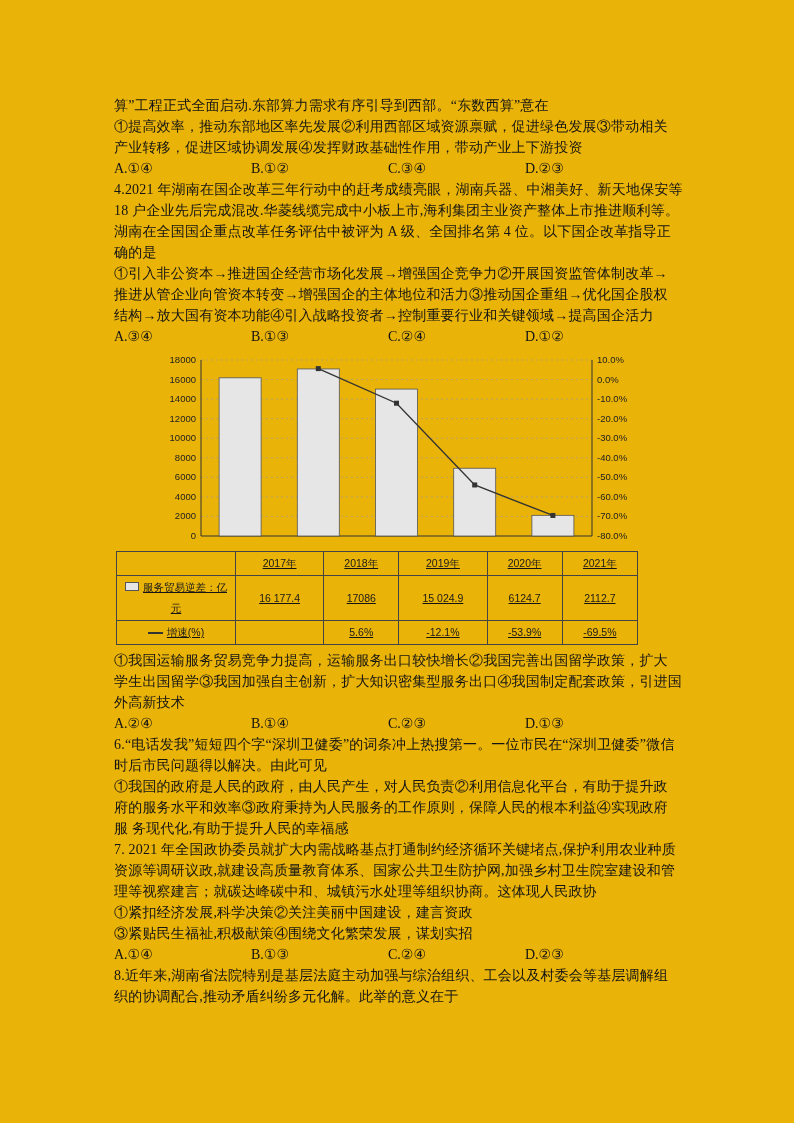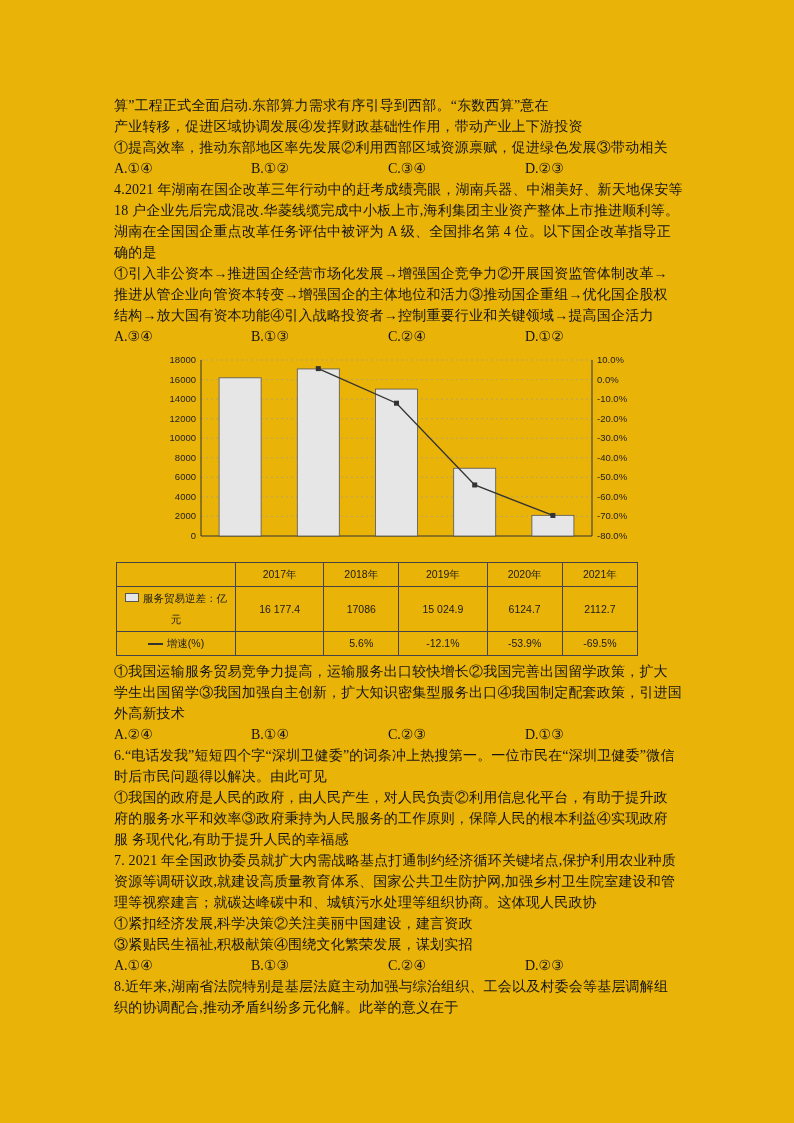--- a/index.html
+++ b/index.html
@@ -6,38 +6,38 @@
   .page{
     width:794px;height:1123px;background:#eab308;margin:0 auto;
     font-family:"Liberation Serif","DejaVu Serif",serif;color:#141414;
     position:relative;overflow:hidden;
   }
   .content{padding:95px 100px 0 114px;font-size:14px;line-height:21px;}
   .line{white-space:nowrap;letter-spacing:0.2px;}
   .answers{line-height:21px;}
   .answers span{display:inline-block;width:137px;}
   .answers span:last-child{width:auto;}
-  .chart-wrap{margin:5px 0 5px 2px;width:522px;}
+  .chart-wrap{margin:5px 0 5px 2px;width:522px;text-decoration:underline;}
   .chart-wrap svg{display:block;font-family:"Liberation Sans","DejaVu Sans",sans-serif;}
-  table.cdt{border-collapse:collapse;width:522px;font-size:10.5px;margin-top:14px;
+  table.cdt{border-collapse:collapse;width:522px;font-size:10.5px;margin-top:3px;
     font-family:"Liberation Sans","DejaVu Sans",sans-serif;color:#1a1a1a;}
   .cdt td{border:1px solid #444;padding:1px 3px;text-align:center;height:15px;}
   .cdt td.leg{text-align:center;width:112px;}
   .mk-bar{display:inline-block;width:12px;height:7px;border:1px solid #555;background:#e6e6e6;margin-right:4px;}
   .mk-line{display:inline-block;width:15px;height:0;border-top:2px solid #333;vertical-align:middle;margin-right:4px;}
 </style>
 </head>
 <body>
 
 <div class="page">
   <div class="content">
 
     <div class="line">算”工程正式全面启动.东部算力需求有序引导到西部。“东数西算”意在</div>
+    <div class="line">①提高效率，推动东部地区率先发展②利用西部区域资源禀赋，促进绿色发展③带动相关</div>
     <div class="line">产业转移，促进区域协调发展④发挥财政基础性作用，带动产业上下游投资</div>
-    <div class="line">①提高效率，推动东部地区率先发展②利用西部区域资源禀赋，促进绿色发展③带动相关</div>
     <div class="answers">
       <span>A.①④</span><span>B.①②</span><span>C.③④</span><span>D.②③</span>
     </div>
 
     <div class="line">4.2021 年湖南在国企改革三年行动中的赶考成绩亮眼，湖南兵器、中湘美好、新天地保安等</div>
     <div class="line">18 户企业先后完成混改.华菱线缆完成中小板上市,海利集团主业资产整体上市推进顺利等。</div>
     <div class="line">湖南在全国国企重点改革任务评估中被评为 A 级、全国排名第 4 位。以下国企改革指导正</div>
     <div class="line">确的是</div>
     <div class="line">①引入非公资本→推进国企经营市场化发展→增强国企竞争力②开展国资监管体制改革→</div>
     <div class="line">推进从管企业向管资本转变→增强国企的主体地位和活力③推动国企重组→优化国企股权</div>

